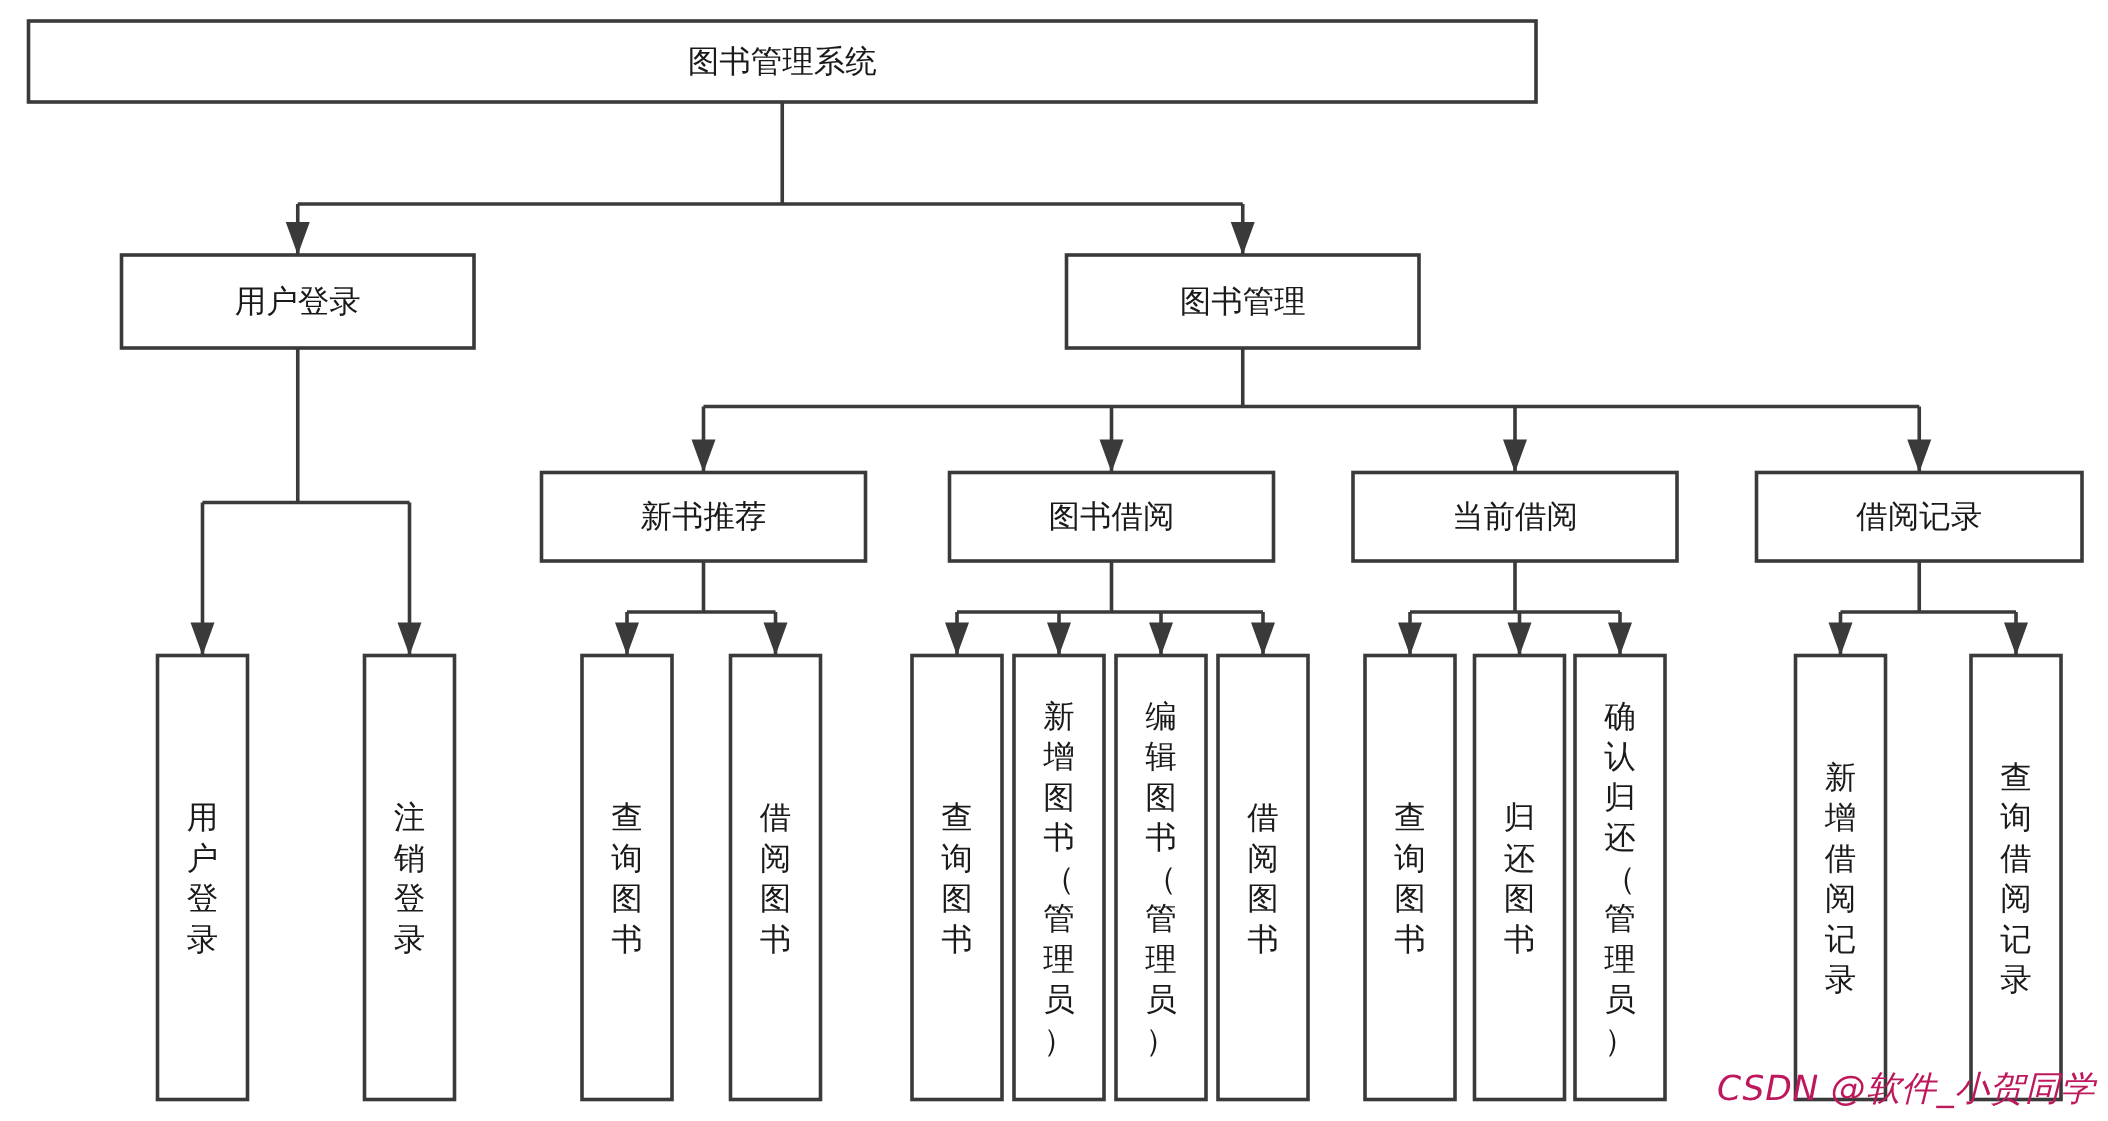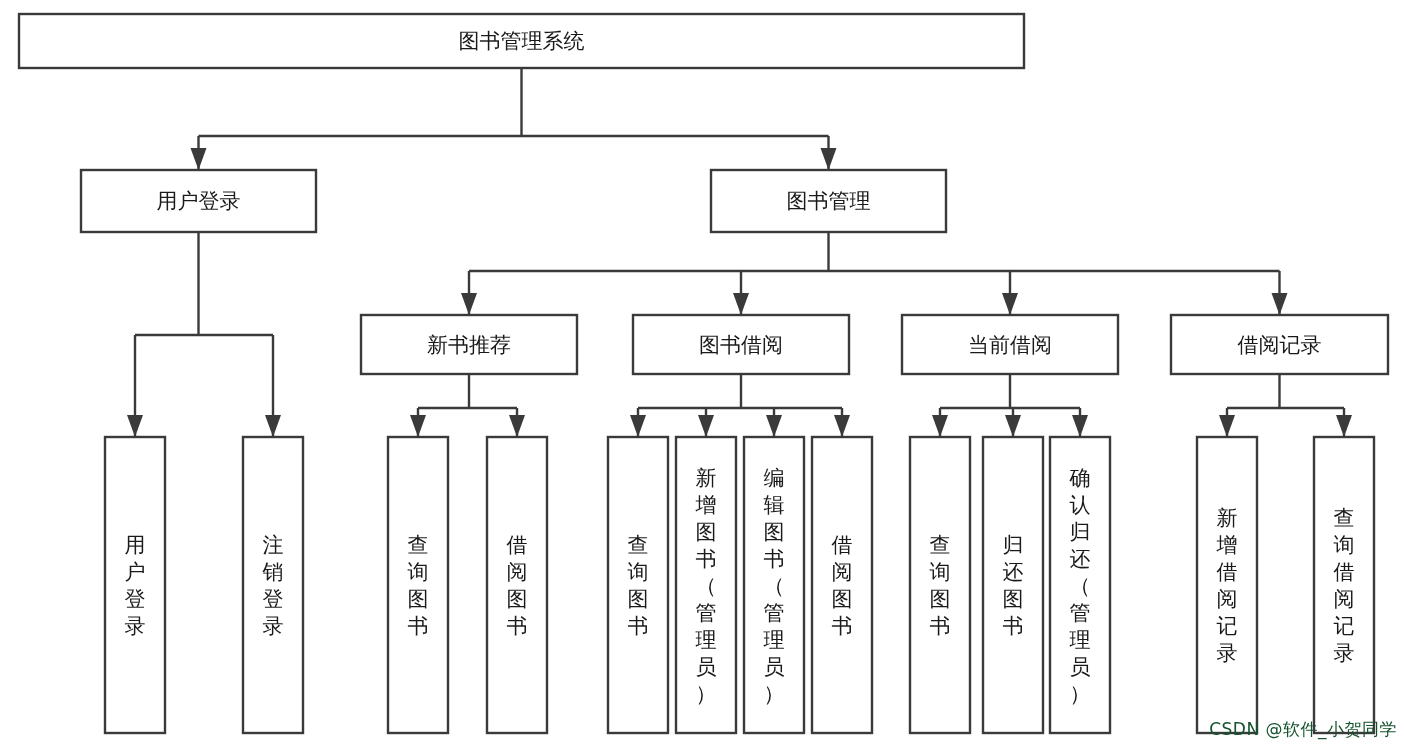--- a/index.html
+++ b/index.html
@@ -53,24 +53,25 @@
     font-family: "DejaVu Sans", "Liberation Sans", sans-serif;
     font-size: 21px;
     fill: #1a1a1a;
     text-anchor: middle;
   }
   .watermark-text {
     position: absolute;
     right: 8px;
     bottom: 6px;
     font-family: "DejaVu Sans", "Liberation Sans", sans-serif;
-    font-size: 17px;
-    color: #14532d;
+    font-size: 23px;
+    color: #be185d;
     white-space: nowrap;
     letter-spacing: 0.5px;
+    font-style: italic;
   }
 </style>
 </head>
 <body>
 
 <div id="diagram-root">
   <svg class="diagram-canvas" viewBox="0 0 1405 747">
     <g id="connectors-layer">
         <line x1="521.5" y1="68" x2="521.5" y2="136" class="connector"></line>
         <line x1="198.5" y1="136" x2="828.5" y2="136" class="connector"></line>

